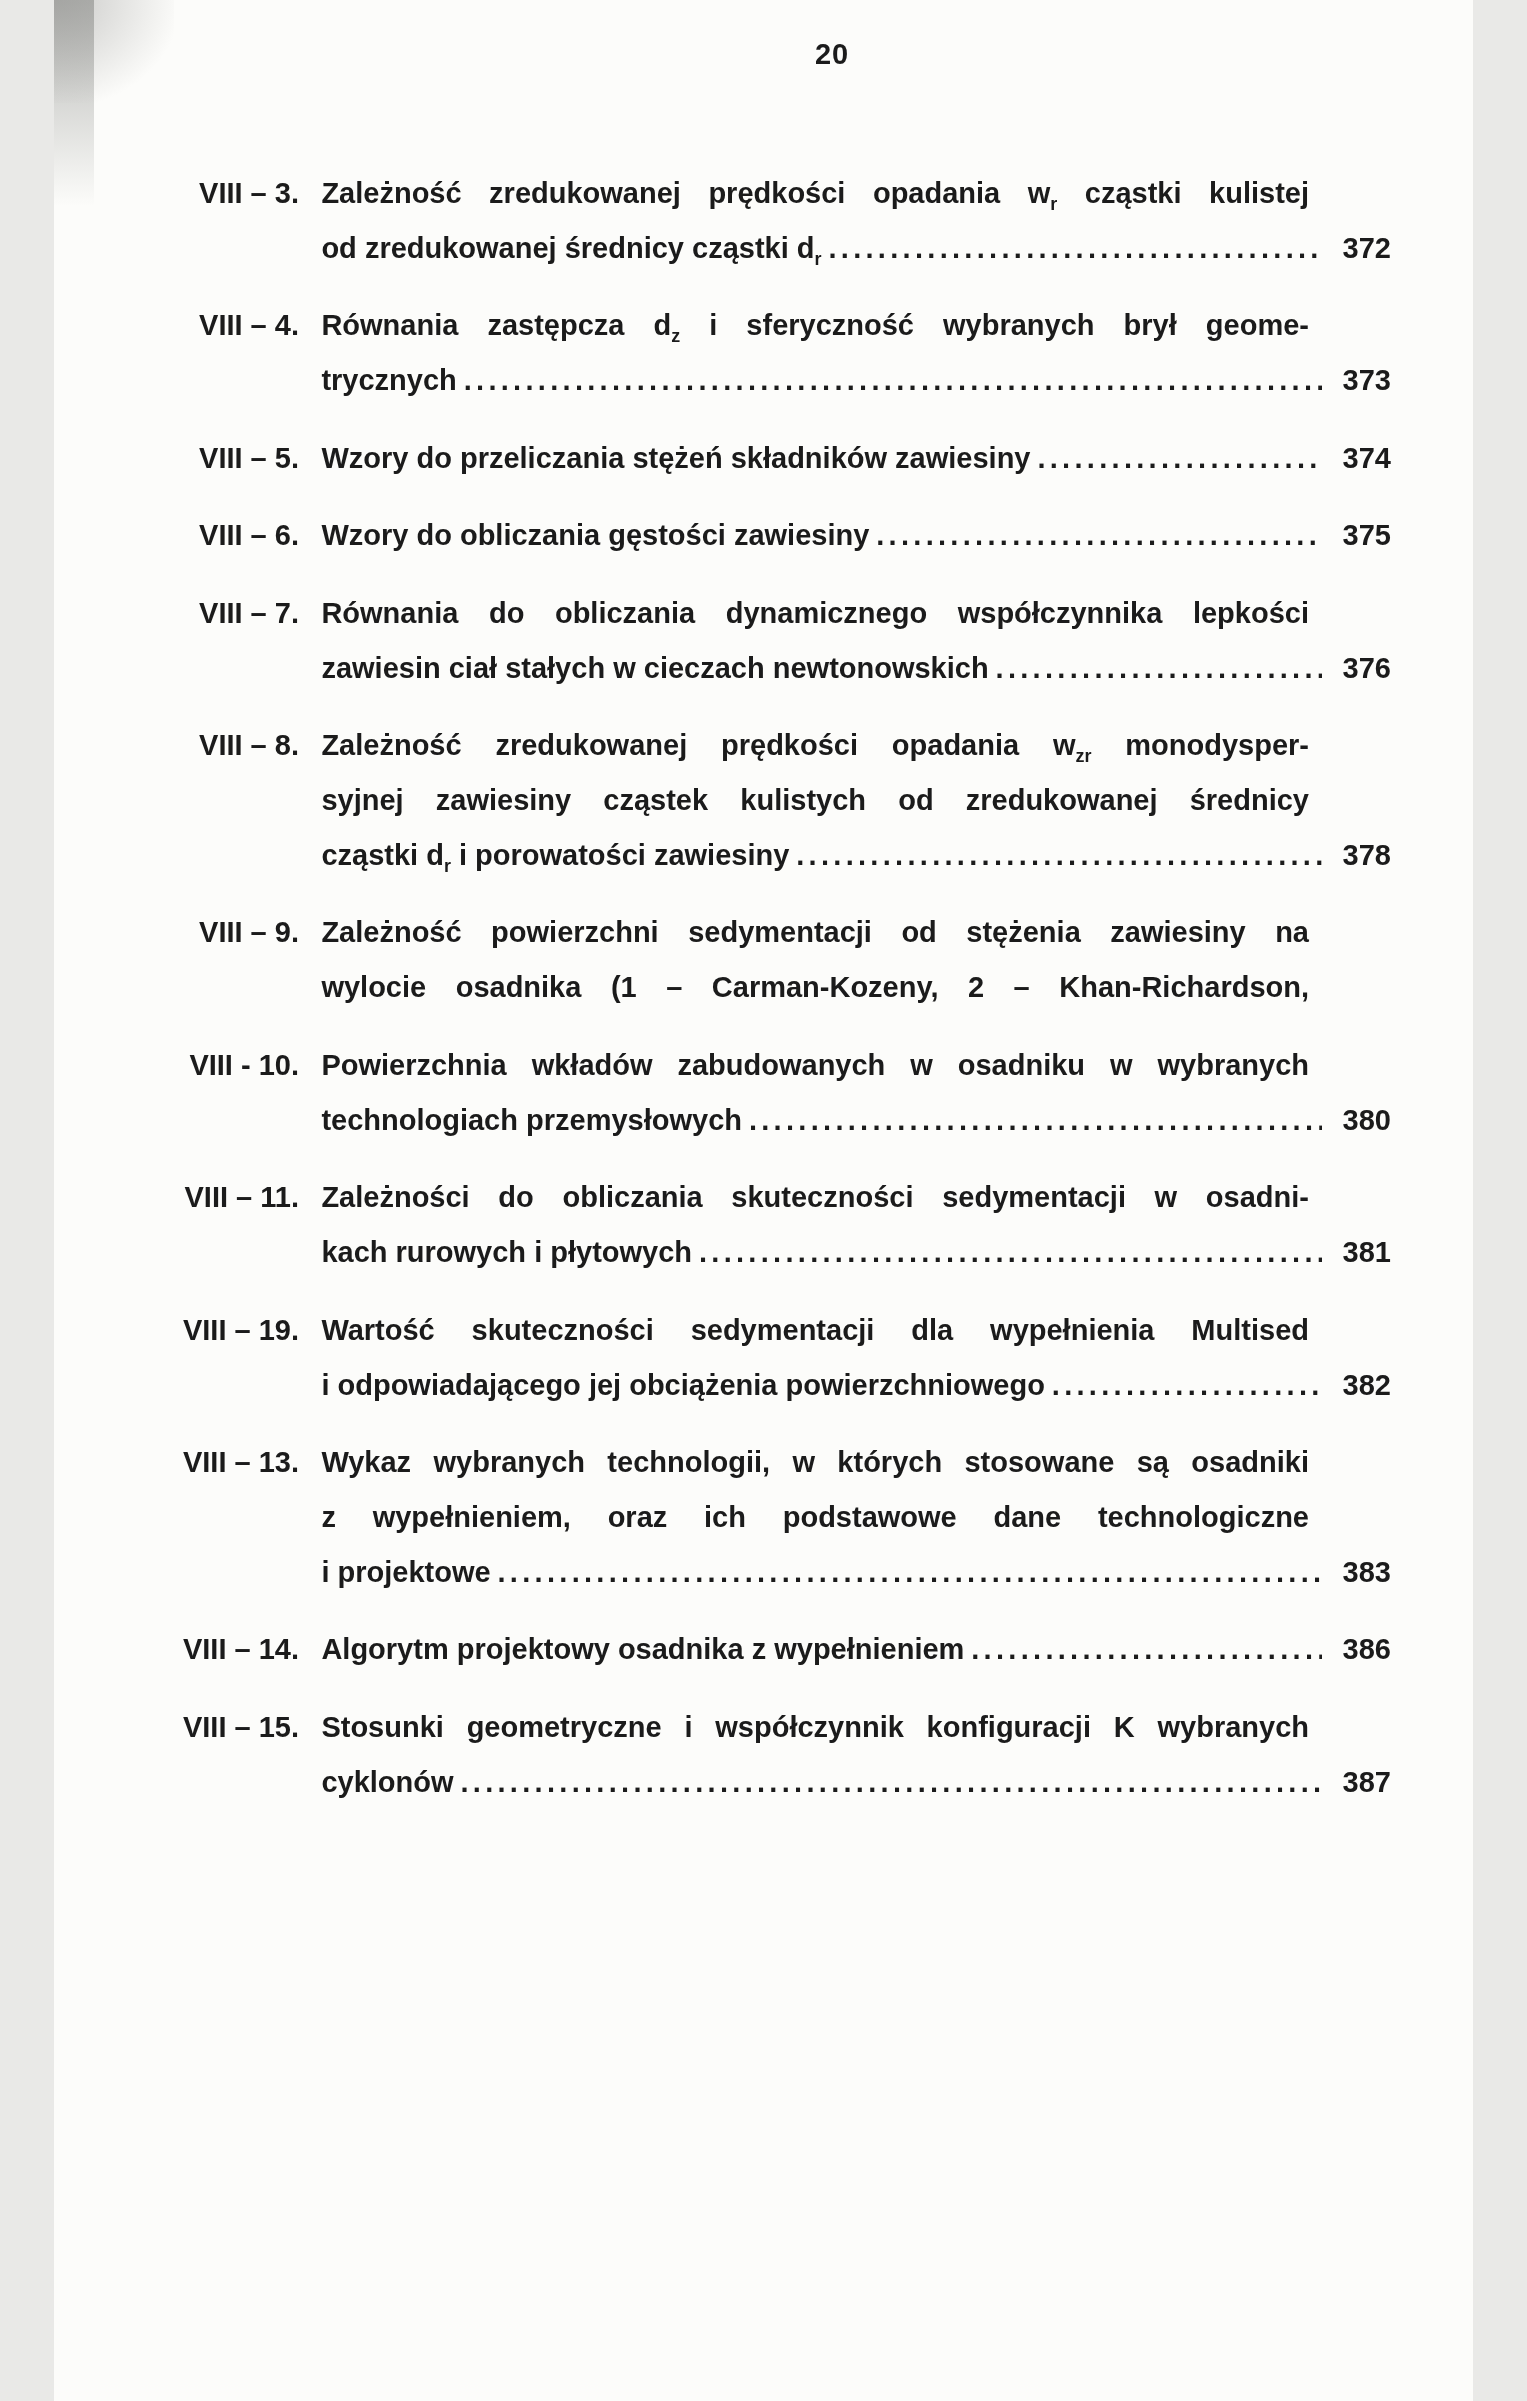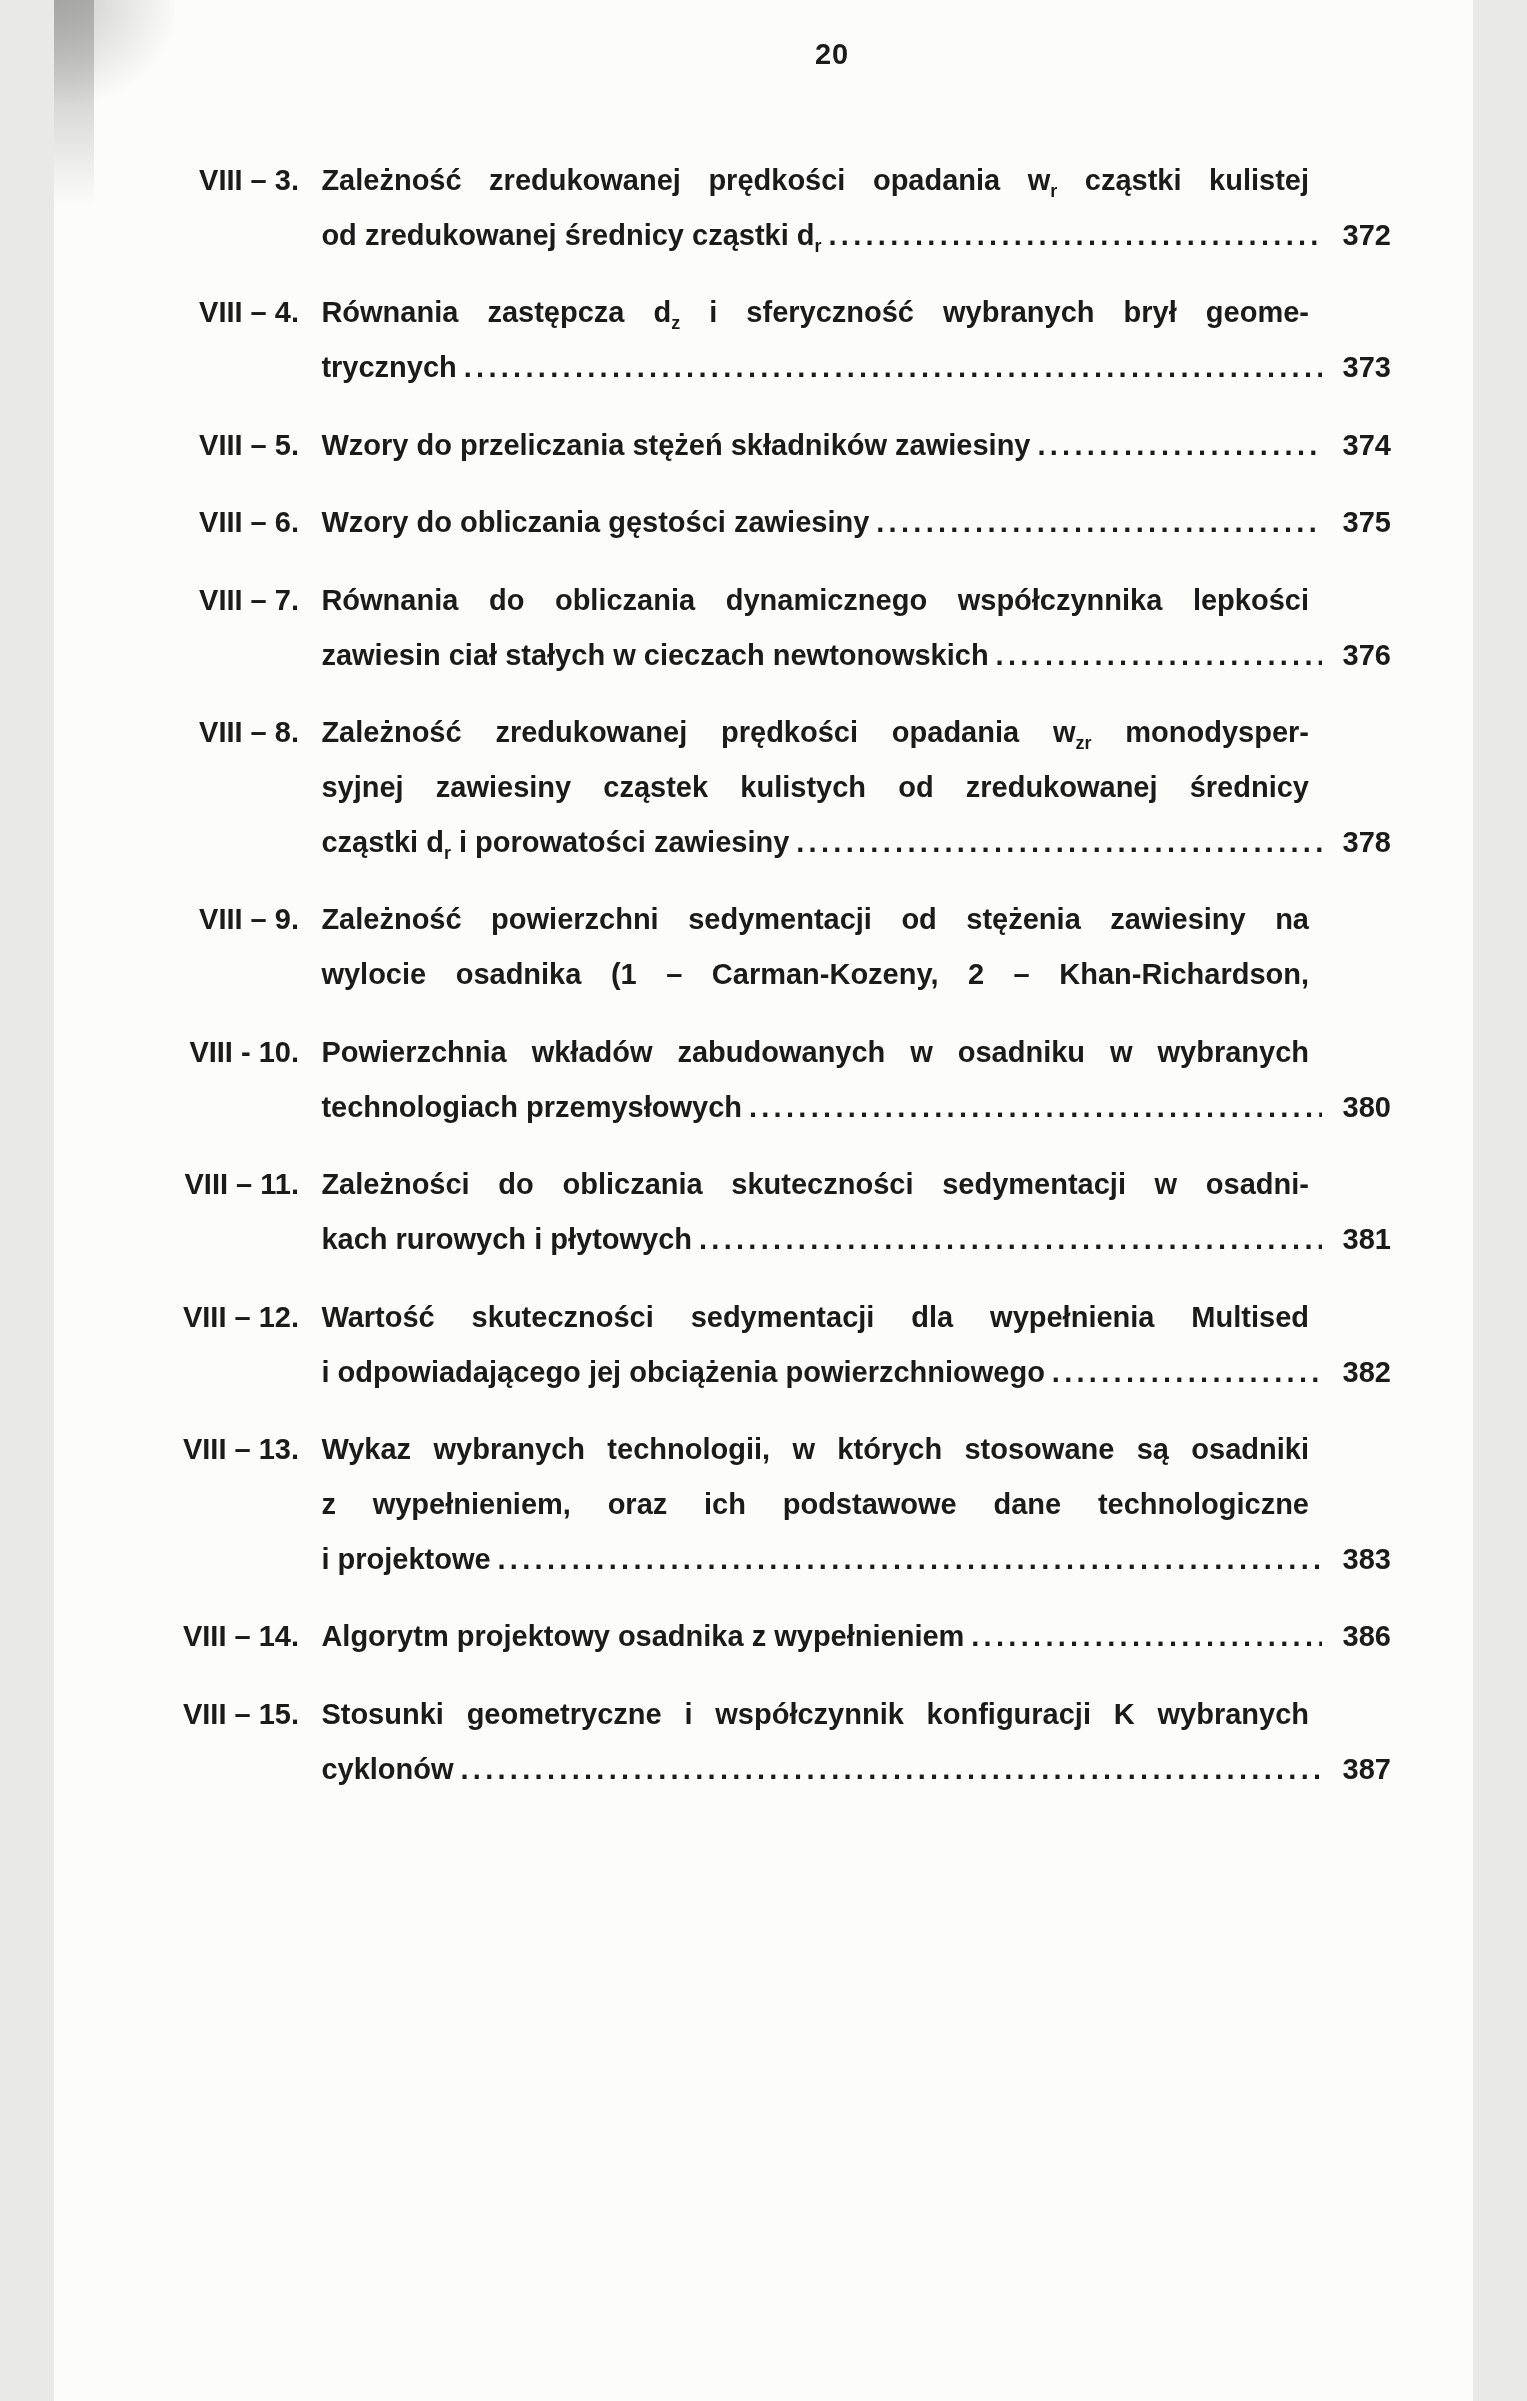--- a/index.html
+++ b/index.html
@@ -39,21 +39,21 @@
     position: absolute;
     top: 38px;
     left: 0;
     width: 1556px;
     text-align: center;
     font-size: 29px;
     letter-spacing: 0.9px;
   }
   .toc {
     position: absolute;
-    top: 153px;
+    top: 166px;
     left: 95px;
     width: 1242px;
   }
   .entry {
     display: flex;
     align-items: flex-start;
     margin-bottom: 22.4px;
   }
   .entry-label {
     flex: 0 0 150px;
@@ -212,21 +212,21 @@
           <div class="line justify"><span>Zależności do obliczania skuteczności sedymentacji w osadni-</span></div>
           <div class="line dots-line">
             <span class="line-text"><span>kach rurowych i płytowych</span></span>
             <span class="dots"></span>
             <span class="page-ref">381</span>
           </div>
         </div>
   </div>
 
   <div class="entry">
-    <div class="entry-label">VIII – 12.</div>
+    <div class="entry-label">VIII – 19.</div>
     <div class="entry-body">
           <div class="line justify"><span>Wartość skuteczności sedymentacji dla wypełnienia Multised</span></div>
           <div class="line dots-line">
             <span class="line-text"><span>i odpowiadającego jej obciążenia powierzchniowego</span></span>
             <span class="dots"></span>
             <span class="page-ref">382</span>
           </div>
         </div>
   </div>
 

